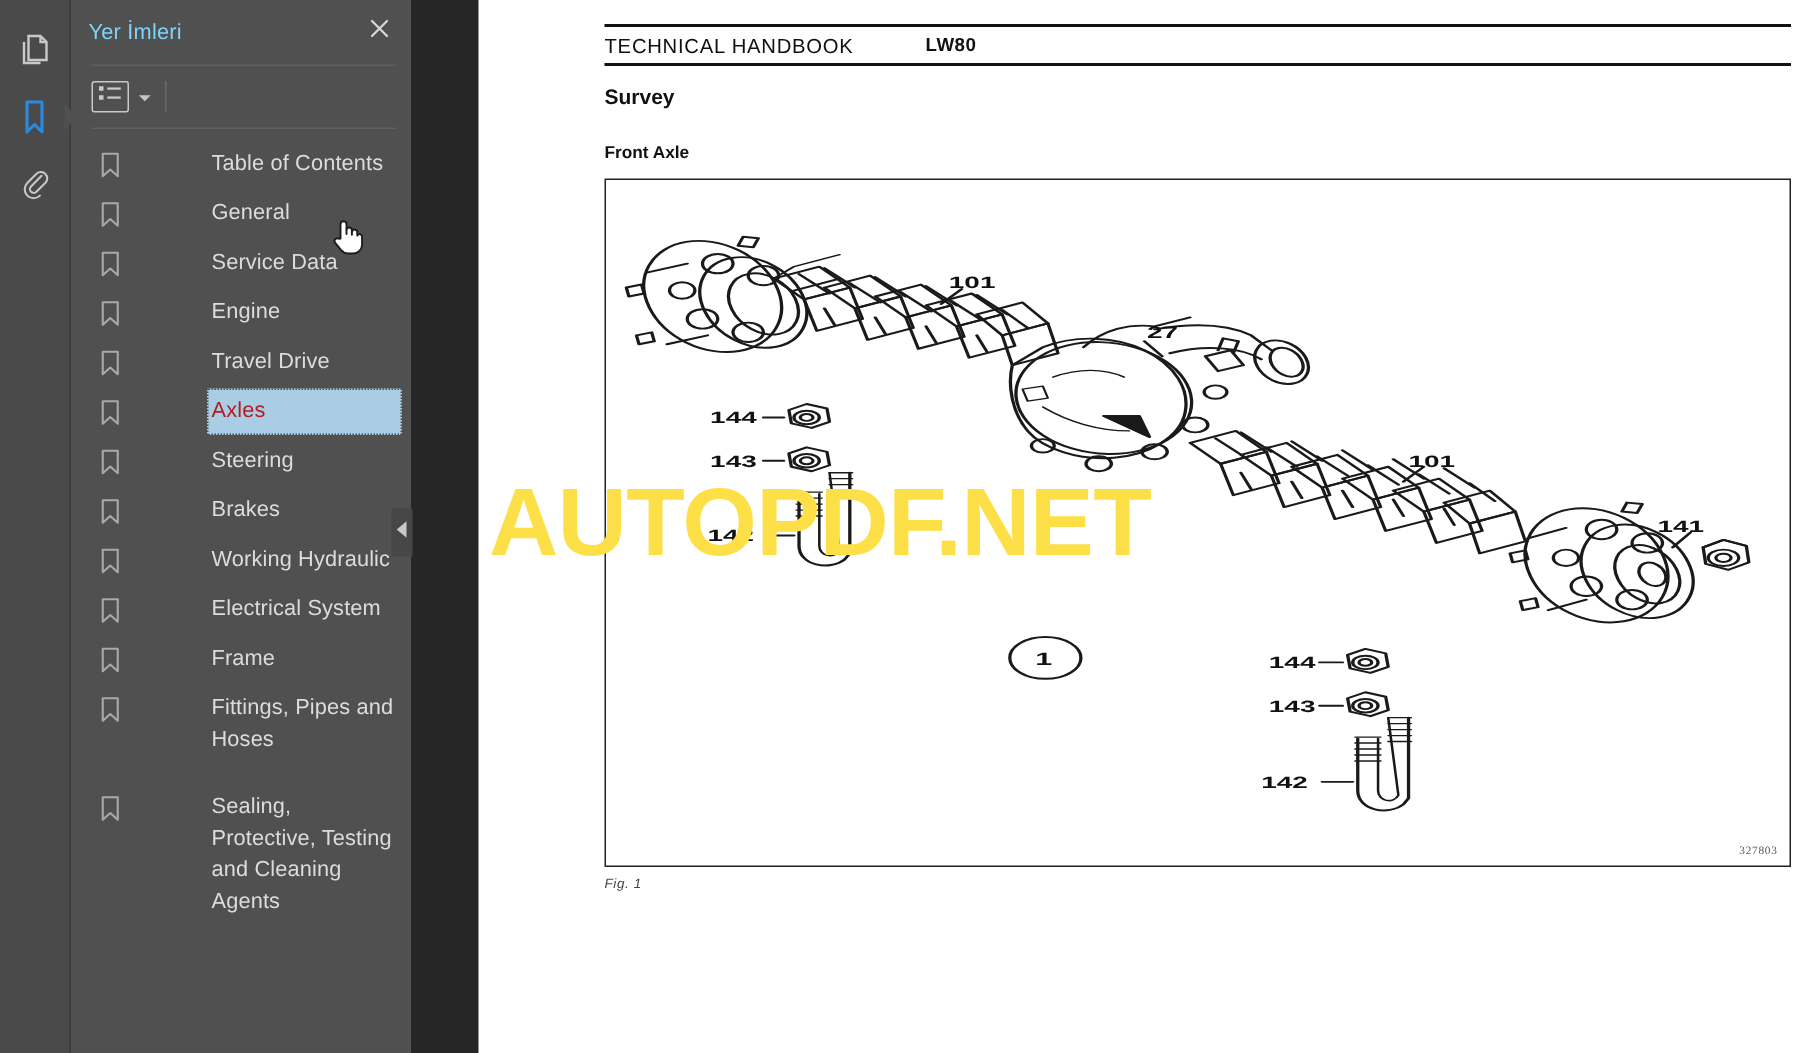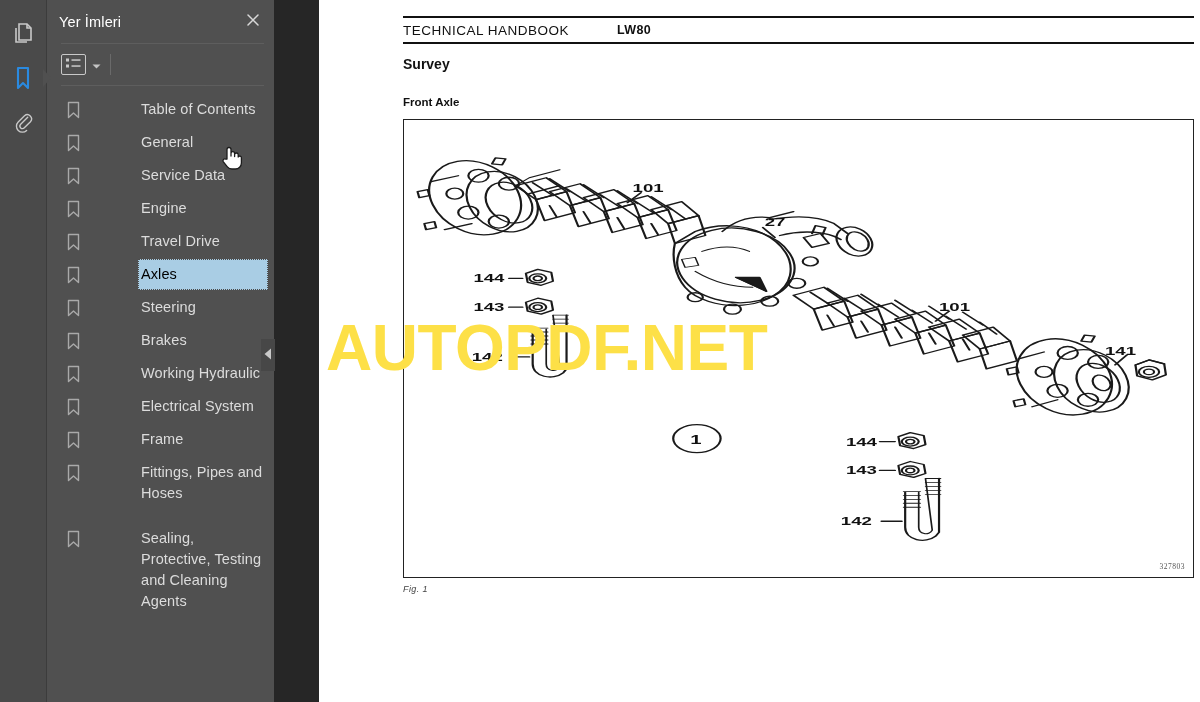--- a/index.html
+++ b/index.html
@@ -71,21 +71,21 @@
   .bm-header {
     height: 43px;
     flex: 0 0 43px;
     display: flex;
     align-items: center;
     padding: 0 10px 0 12px;
     box-sizing: border-box;
   }
   .bm-title {
     flex: 1;
-    color: #ffffff;
+    color: #7dd3fc;
     font-size: 14.5px;
     letter-spacing: .15px;
     white-space: nowrap;
   }
   .bm-close {
     width: 22px; height: 22px;
     display: flex; align-items: center; justify-content: center;
     cursor: pointer;
   }
   .hr {
@@ -147,21 +147,21 @@
   .bm-label {
     color: #dcdcdc;
     font-size: 14.5px;
     line-height: 21px;
     padding: 5px 5px 5px 3px;
     letter-spacing: .1px;
     box-sizing: border-box;
   }
   .bm-item.selected .bm-label {
     background: #a9cde4;
-    color: #000000;
+    color: #b91c1c;
     outline: 1px dotted #4c4c4c;
     outline-offset: -1px;
     flex: 1;
   }
   .bm-item.gap-above { margin-top: 14px; }
 
   
   .collapse-handle {
     position: absolute;
     right: -1px;

